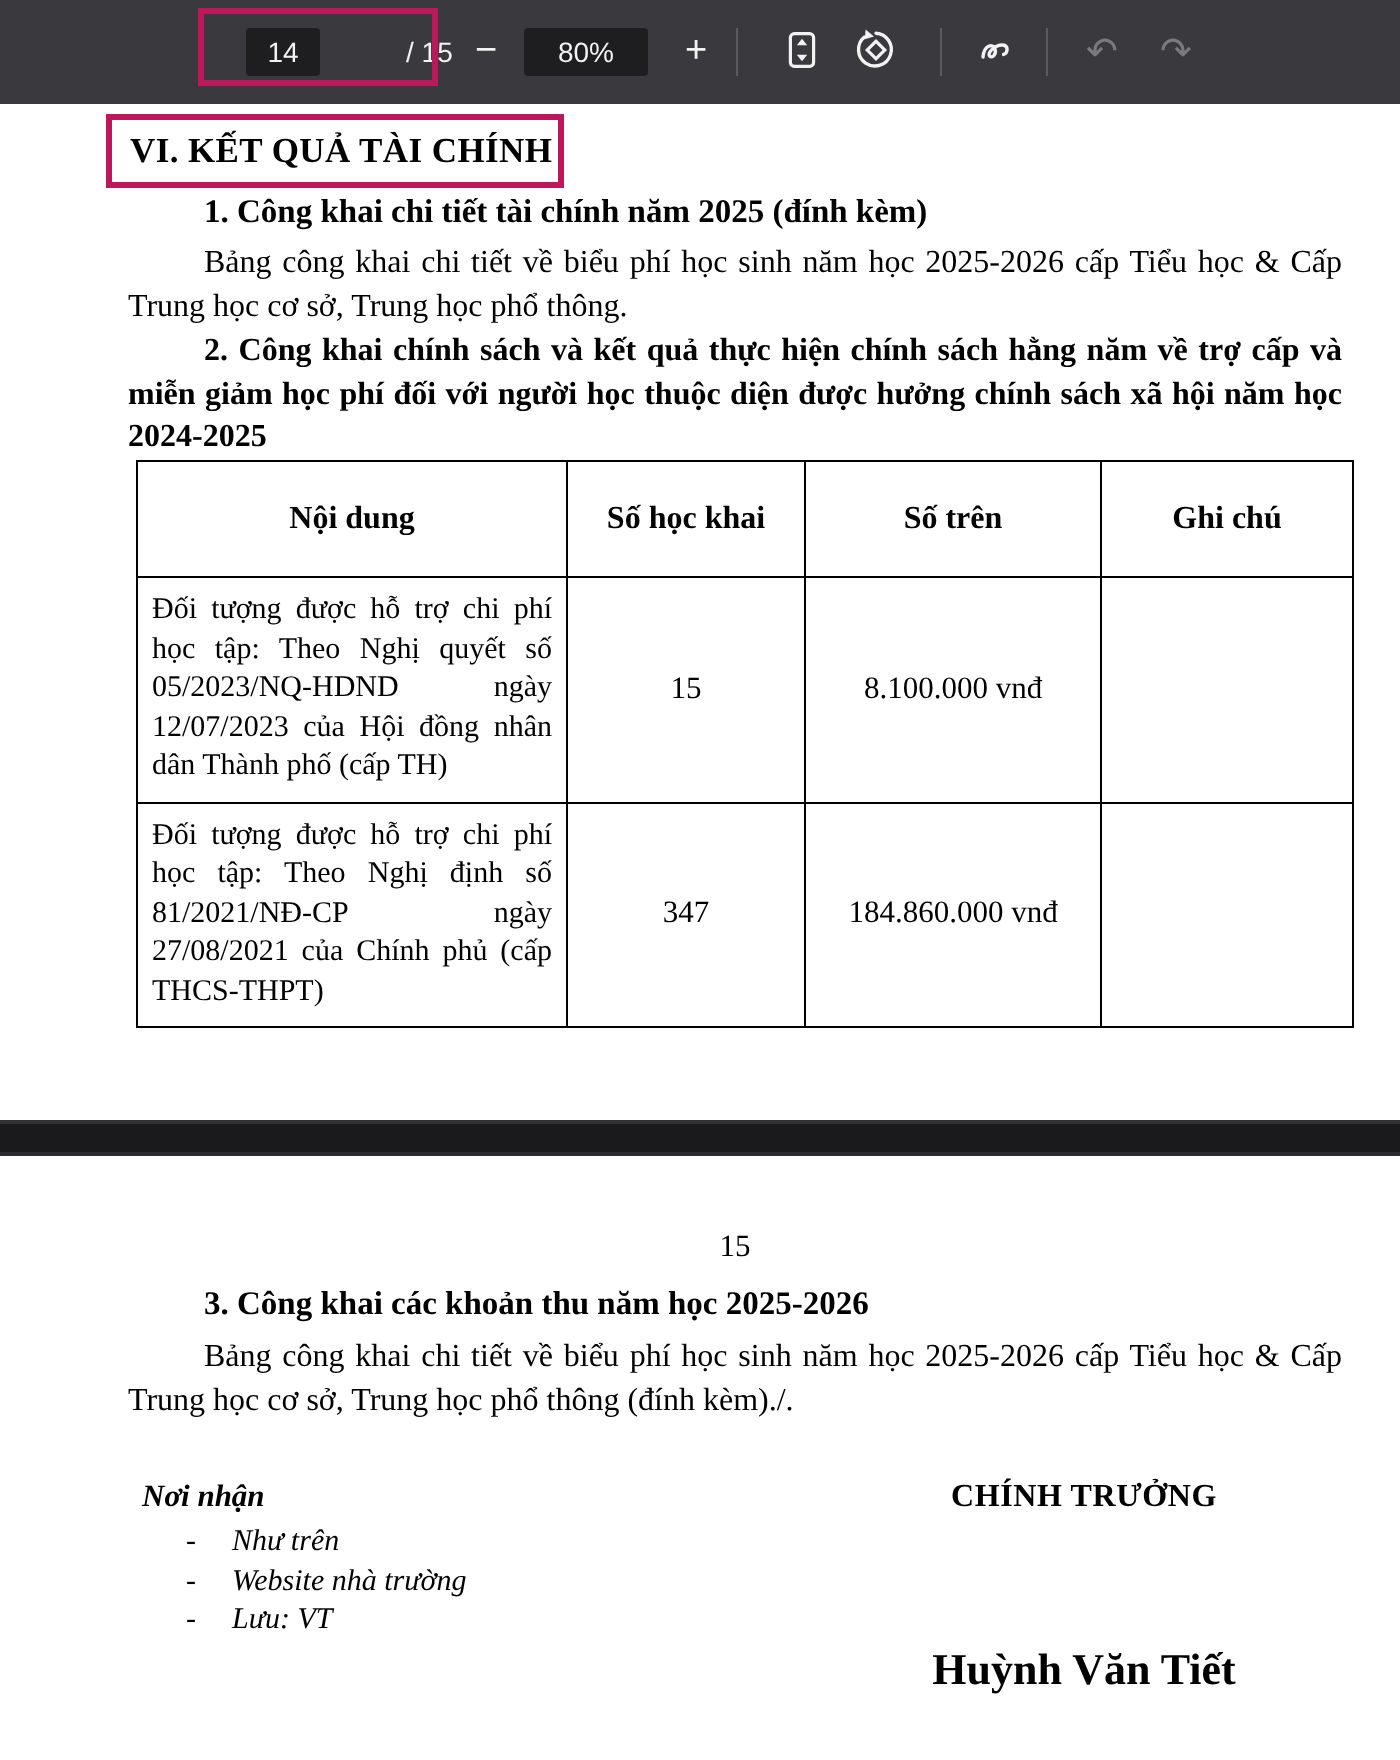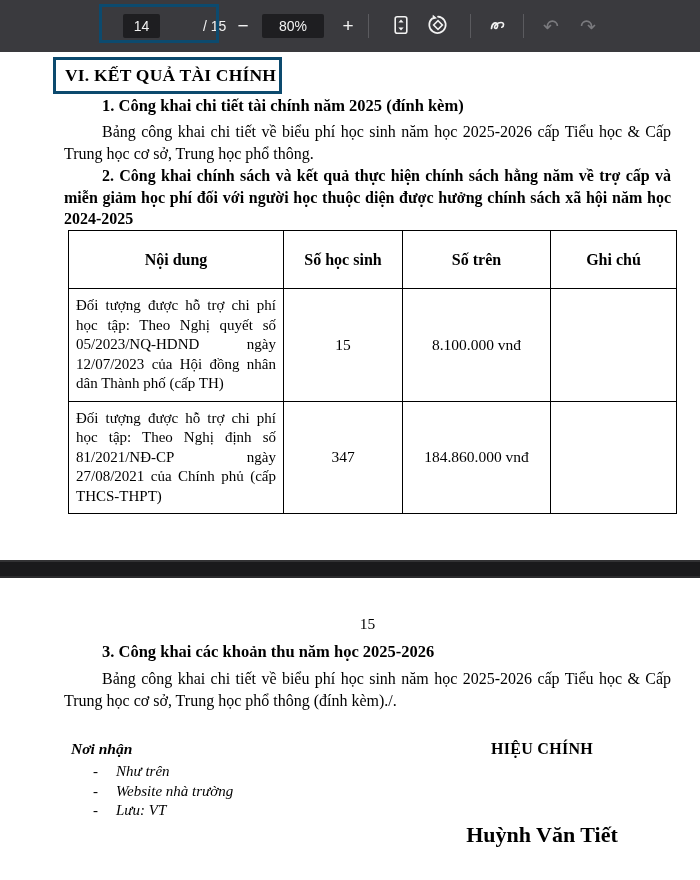--- a/index.html
+++ b/index.html
@@ -7,21 +7,21 @@
     width:700px;height:880px;position:relative;overflow:hidden;
     background:#fff;font-family:"Liberation Serif","DejaVu Serif",serif;color:#000;
   }
   
   .toolbar{
     position:absolute;left:0;top:0;width:700px;height:52px;background:#3a3a3e;
     font-family:"Liberation Sans","DejaVu Sans",sans-serif;color:#f2f2f2;
   }
   .toolbar *{box-sizing:border-box;}
   .filename{position:absolute;left:2px;top:0;line-height:52px;font-size:14.5px;font-weight:700;color:#f5f5f5;}
-  .red-annot{position:absolute;border:3px solid #0c4a6e;z-index:5;pointer-events:none;}
+  .red-annot{position:absolute;border:3px solid #be185d;z-index:5;pointer-events:none;}
   .annot-pages{left:99px;top:4px;width:120px;height:39px;}
   .page-input{
     position:absolute;left:123px;top:14px;width:37px;height:24px;background:#1e1e21;border:none;
     color:#f2f2f2;font-size:14px;text-align:center;border-radius:2px;font-family:inherit;padding:0;
   }
   .page-total{position:absolute;left:167px;top:0;line-height:52px;font-size:14px;color:#f2f2f2;margin-left:36px;}
   .tb-btn{
     position:absolute;top:0;height:52px;background:none;border:none;color:#f2f2f2;
     font-size:19px;line-height:52px;padding:0;width:24px;text-align:center;cursor:pointer;font-family:inherit;
   }
@@ -137,21 +137,21 @@
 <table class="fin">
   <colgroup>
       <col style="width:215px">
       <col style="width:119px">
       <col style="width:148px">
       <col style="width:126px">
     </colgroup>
   <tbody>
       <tr>
     <th>Nội dung</th>
-    <th>Số học sinh</th>
+    <th>Số học khai</th>
     <th>Số trên</th>
     <th>Ghi chú</th>
   </tr>
   <tr>
     <td class="c-content">Đối tượng được hỗ trợ chi phí học tập: Theo Nghị quyết số 05/2023/NQ-HDND ngày 12/07/2023 của Hội đồng nhân dân Thành phố (cấp TH)</td>
     <td class="c-num">15</td>
     <td class="c-amt">8.100.000 vnđ</td>
     <td class="c-note"></td>
   </tr>
   <tr>
@@ -181,14 +181,14 @@
   <div class="recip-item">
     <span>-</span>
     <span>Website nhà trường</span>
   </div>
   <div class="recip-item">
     <span>-</span>
     <span>Lưu: VT</span>
   </div>
 </div>
 
-<div class="doc-text sig-title">HIỆU CHÍNH</div>
+<div class="doc-text sig-title">CHÍNH TRƯỞNG</div>
 <div class="doc-text sig-name">Huỳnh Văn Tiết</div>
 
 </body></html>

